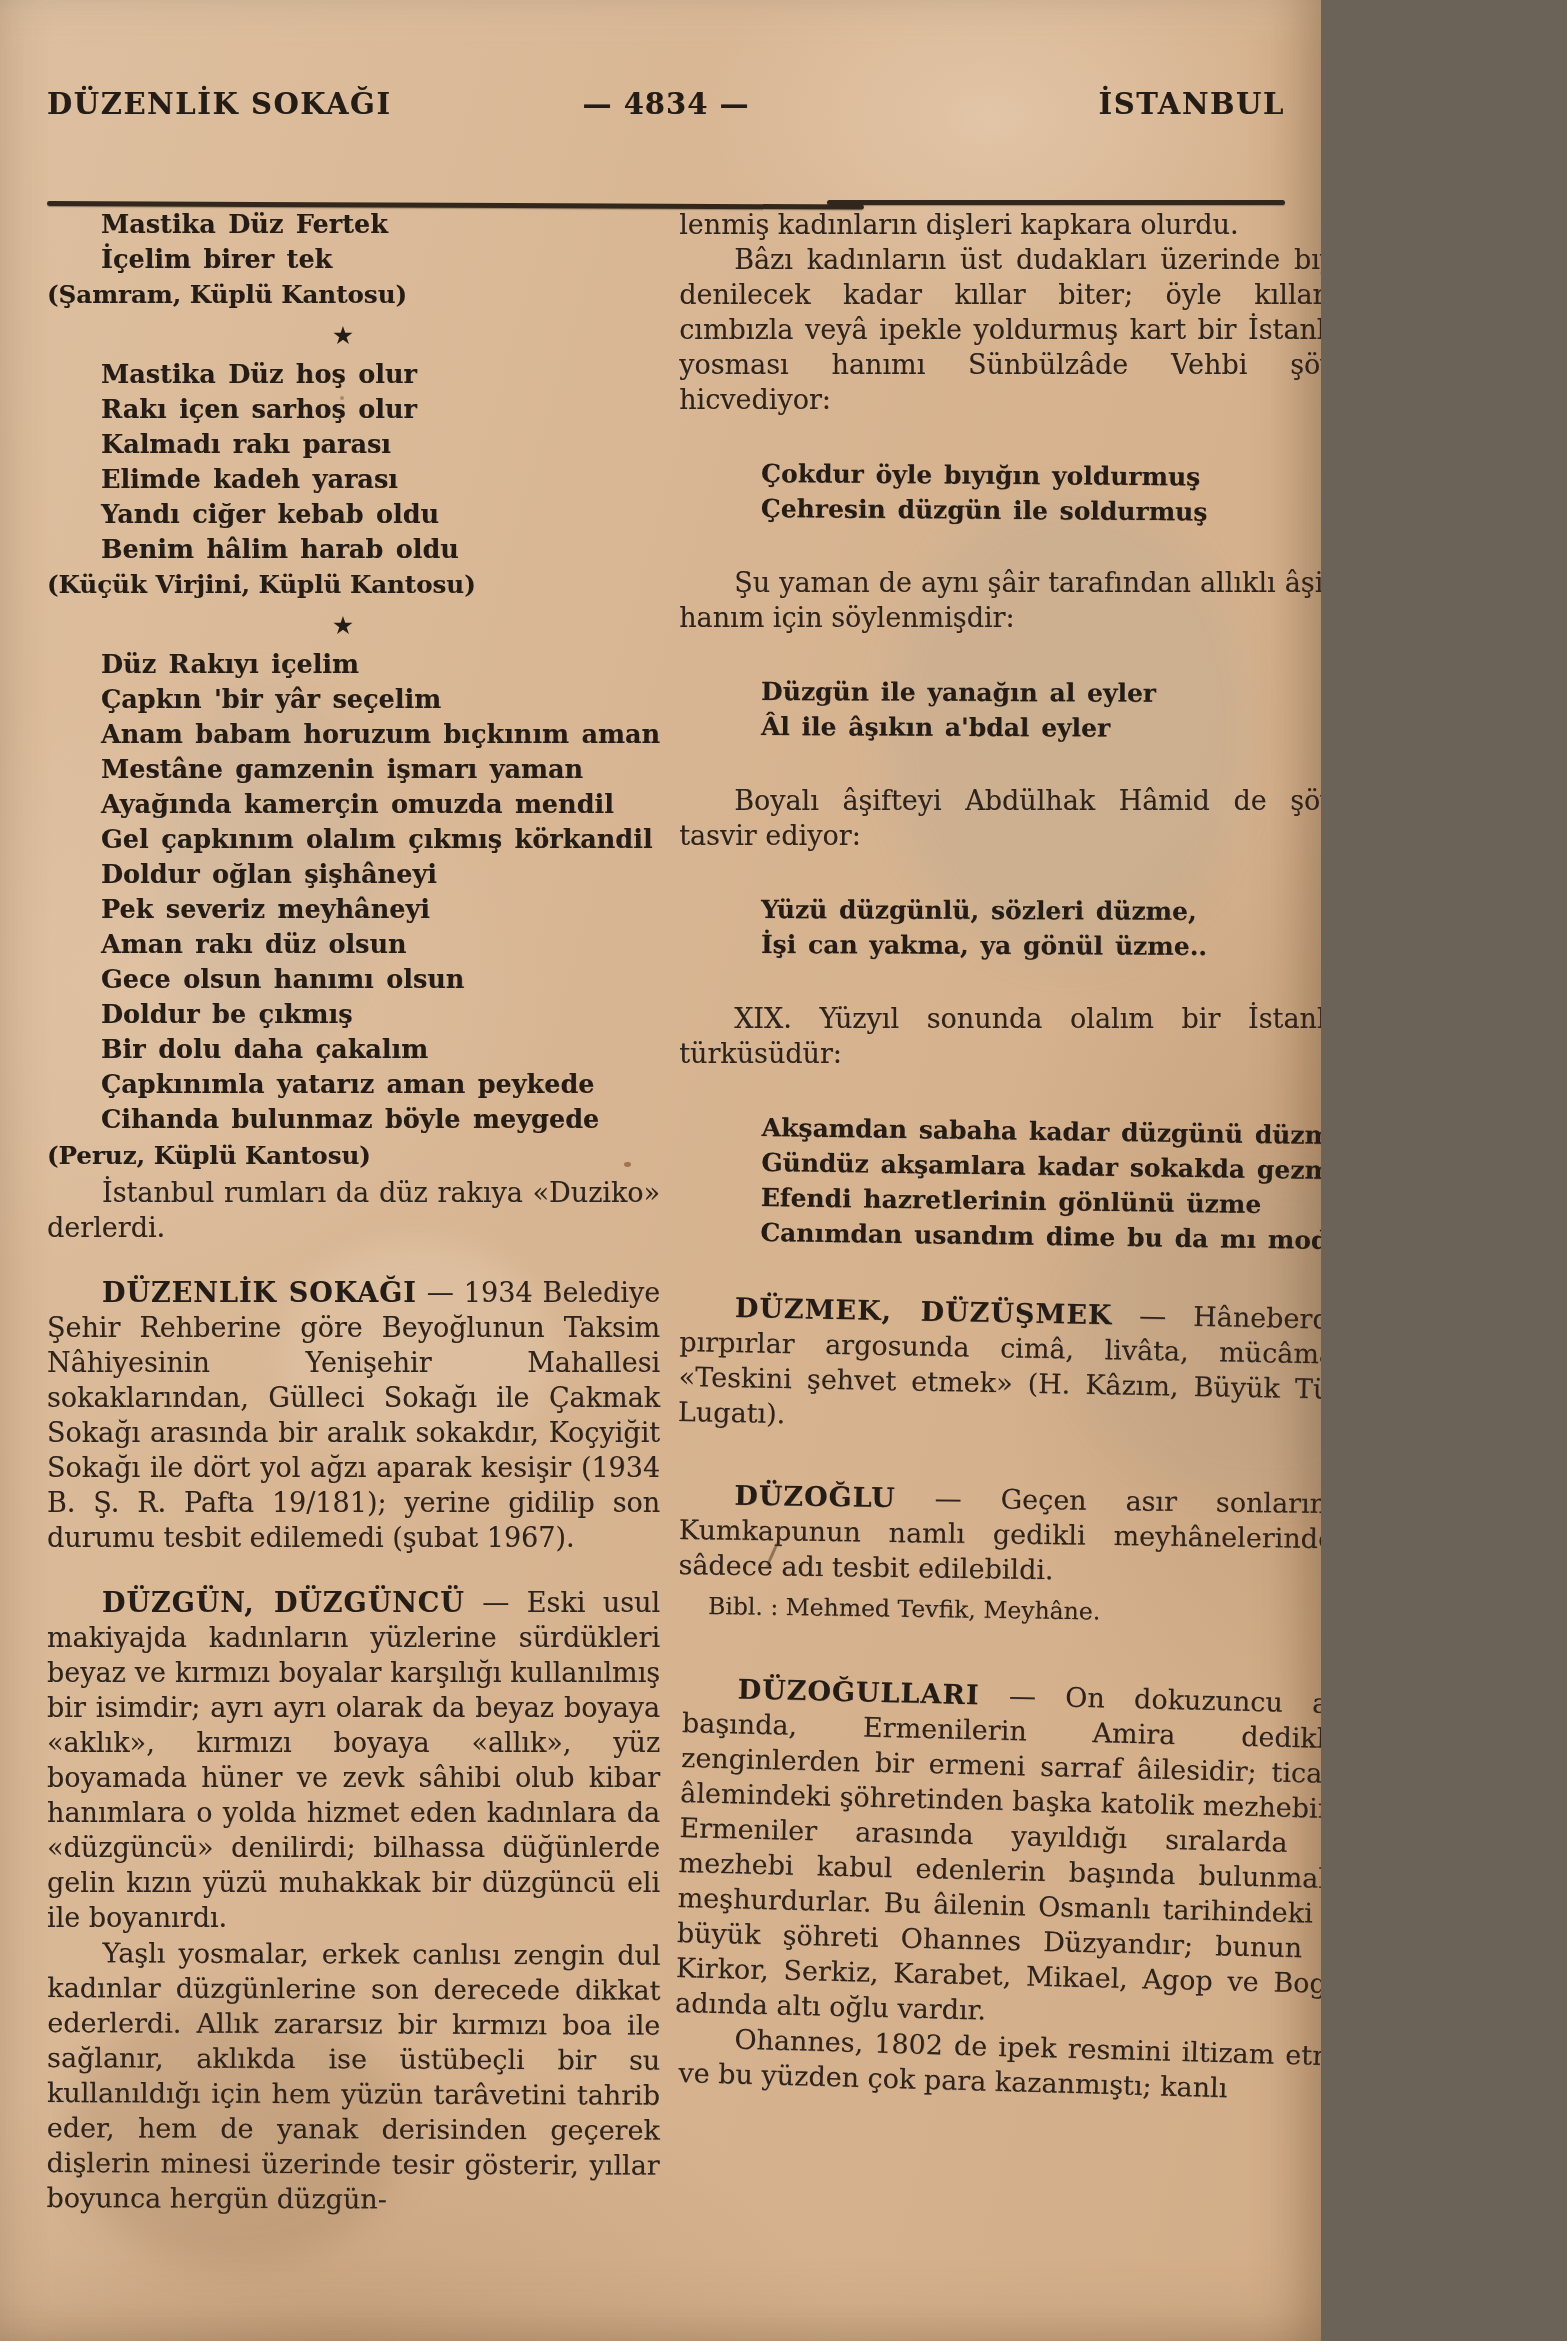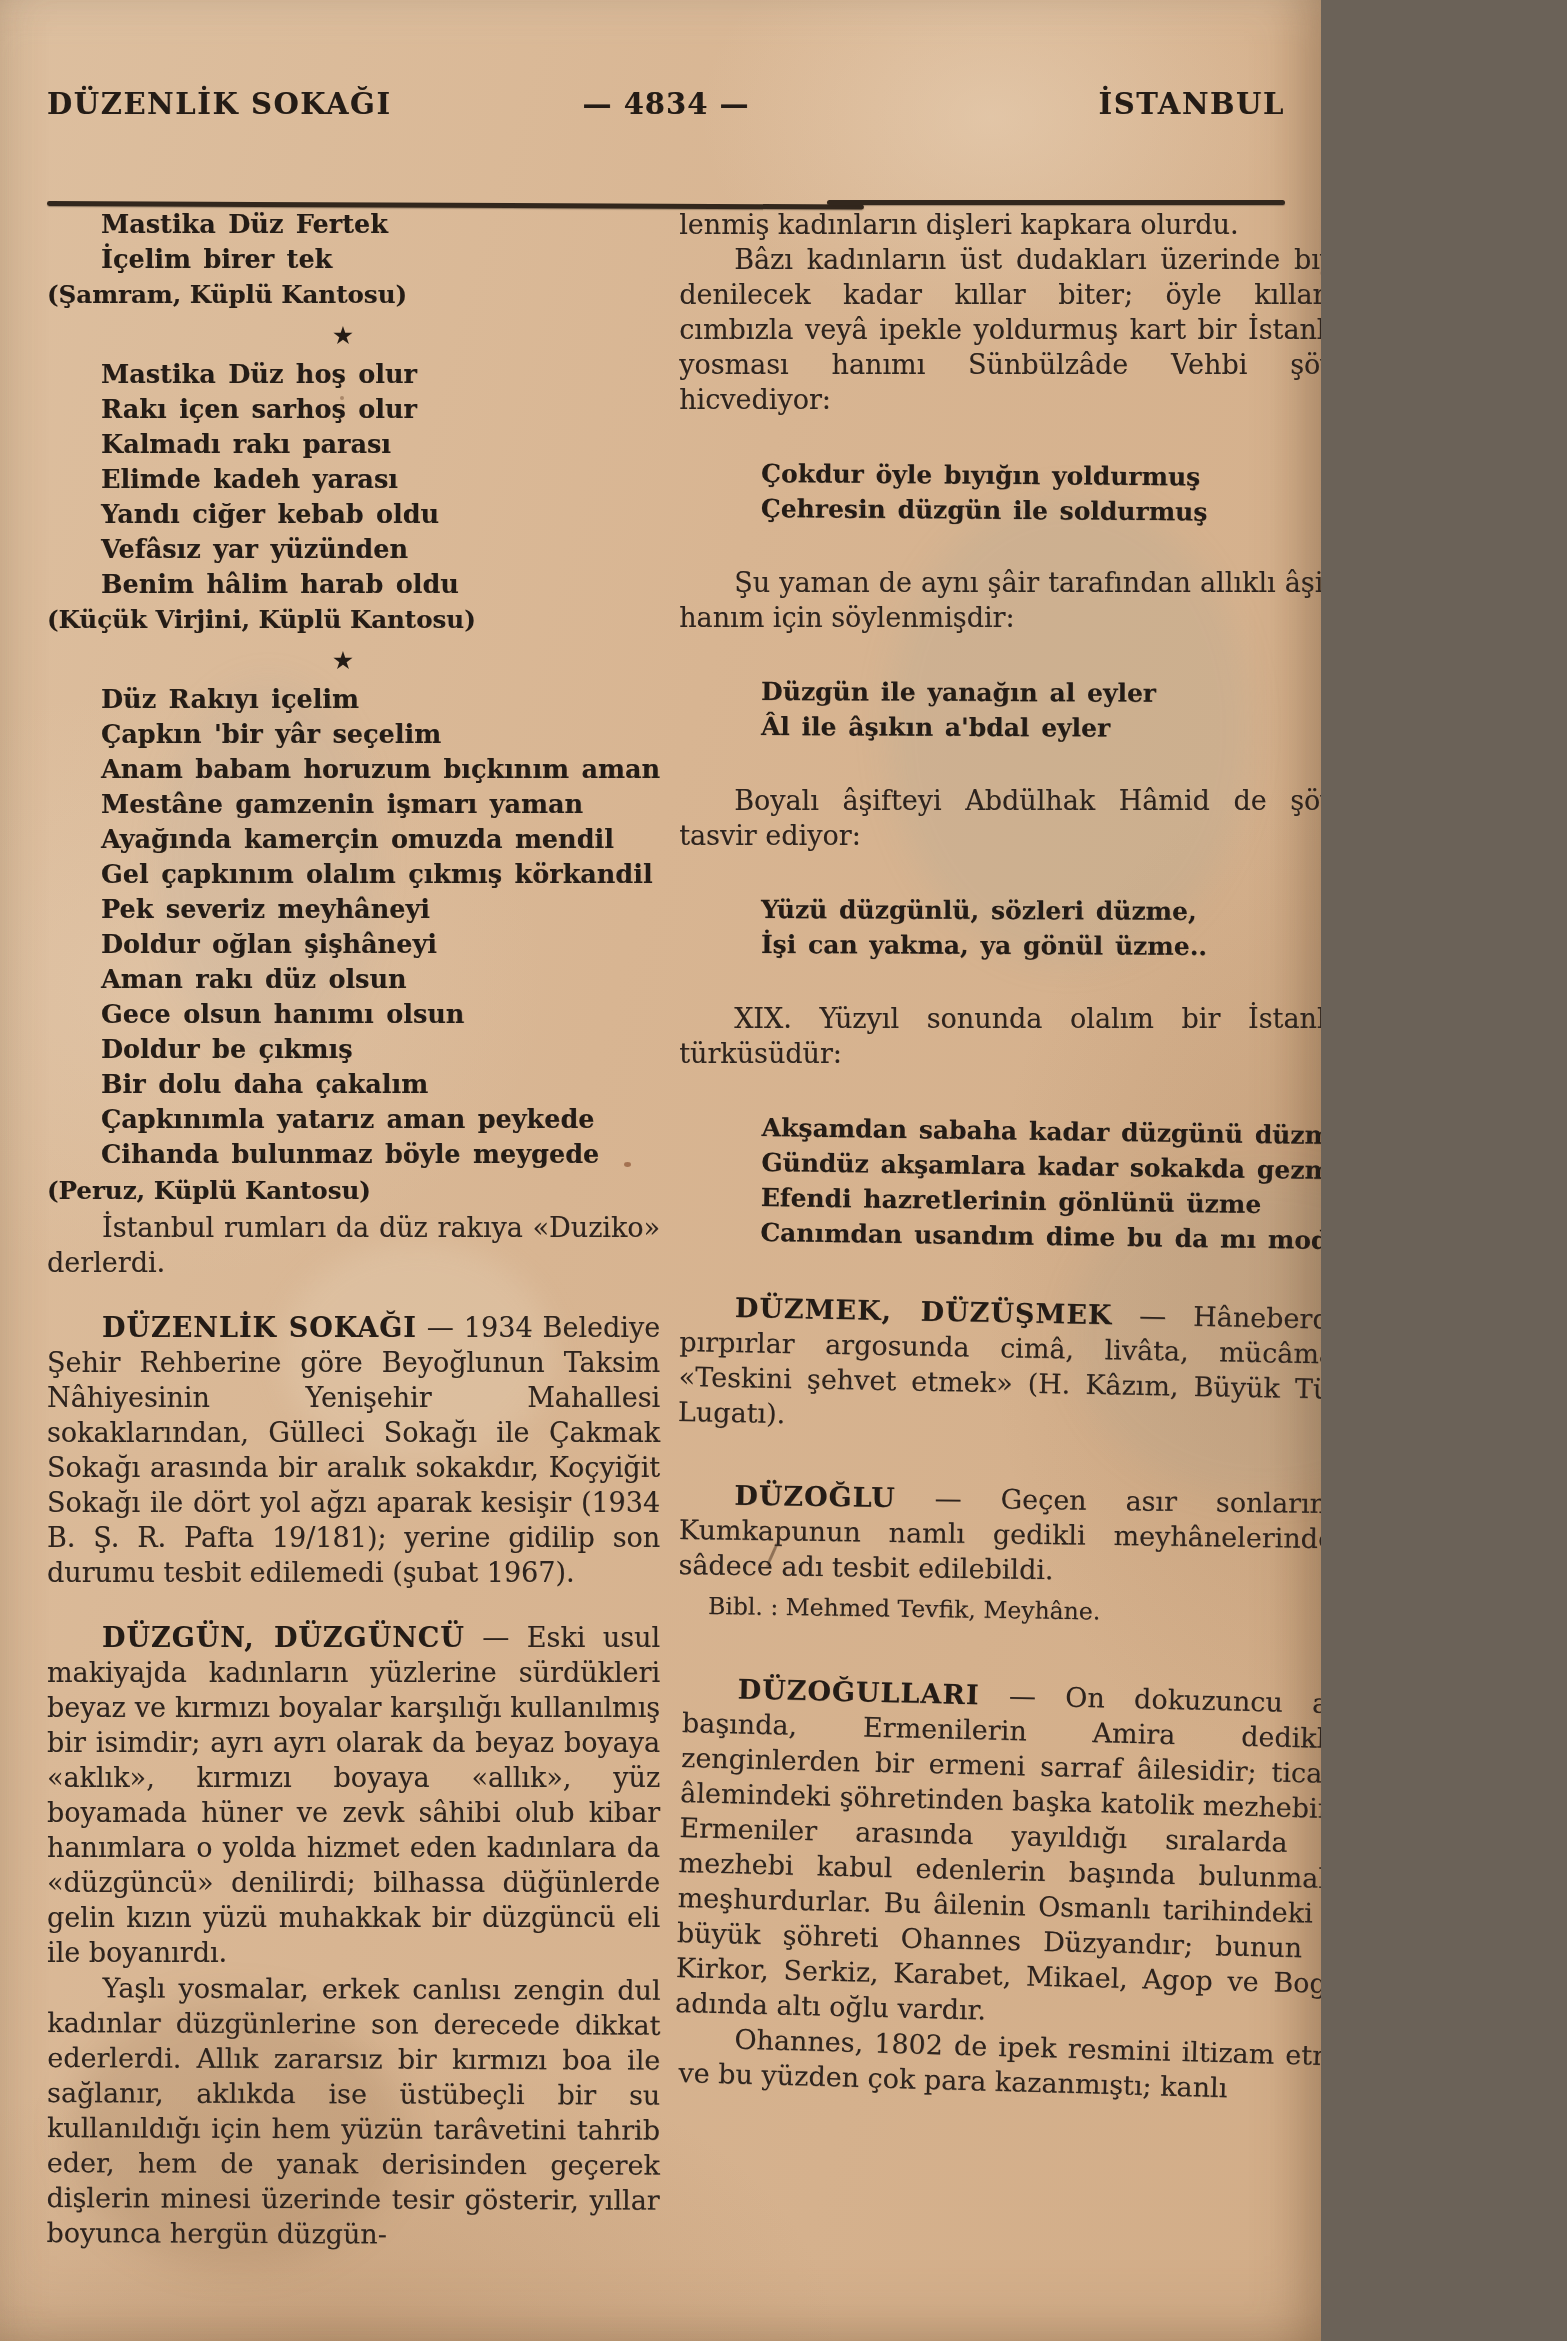--- a/index.html
+++ b/index.html
@@ -101,36 +101,35 @@
         <div class="attr">(Şamram, Küplü Kantosu)</div>
         <div class="star">★</div>
 
         <div class="poem">
 
         <div class="pl">Mastika Düz hoş olur</div>
             <div class="pl">Rakı içen sarhoş olur</div>
             <div class="pl">Kalmadı rakı parası</div>
             <div class="pl">Elimde kadeh yarası</div>
             <div class="pl">Yandı ciğer kebab oldu</div>
-            <div class="pl">Vefâsız yar yüzünden</div>
             <div class="pl">Benim hâlim harab oldu</div>
           </div>
         <div class="attr">(Küçük Virjini, Küplü Kantosu)</div>
         <div class="star">★</div>
 
         <div class="poem">
 
         <div class="pl">Düz Rakıyı içelim</div>
             <div class="pl">Çapkın 'bir yâr seçelim</div>
             <div class="pl">Anam babam horuzum bıçkınım aman</div>
             <div class="pl">Mestâne gamzenin işmarı yaman</div>
             <div class="pl">Ayağında kamerçin omuzda mendil</div>
             <div class="pl">Gel çapkınım olalım çıkmış körkandil</div>
+            <div class="pl">Doldur oğlan şişhâneyi</div>
             <div class="pl">Pek severiz meyhâneyi</div>
-            <div class="pl">Doldur oğlan şişhâneyi</div>
             <div class="pl">Aman rakı düz olsun</div>
             <div class="pl">Gece olsun hanımı olsun</div>
             <div class="pl">Doldur be çıkmış</div>
             <div class="pl">Bir dolu daha çakalım</div>
             <div class="pl">Çapkınımla yatarız aman peykede</div>
             <div class="pl">Cihanda bulunmaz böyle meygede</div>
           </div>
         <div class="attr">(Peruz, Küplü Kantosu)</div>
 
         <p class="para indent" style="margin-top:5.2px;">İstanbul rumları da düz rakıya «Duziko» derlerdi.</p>

